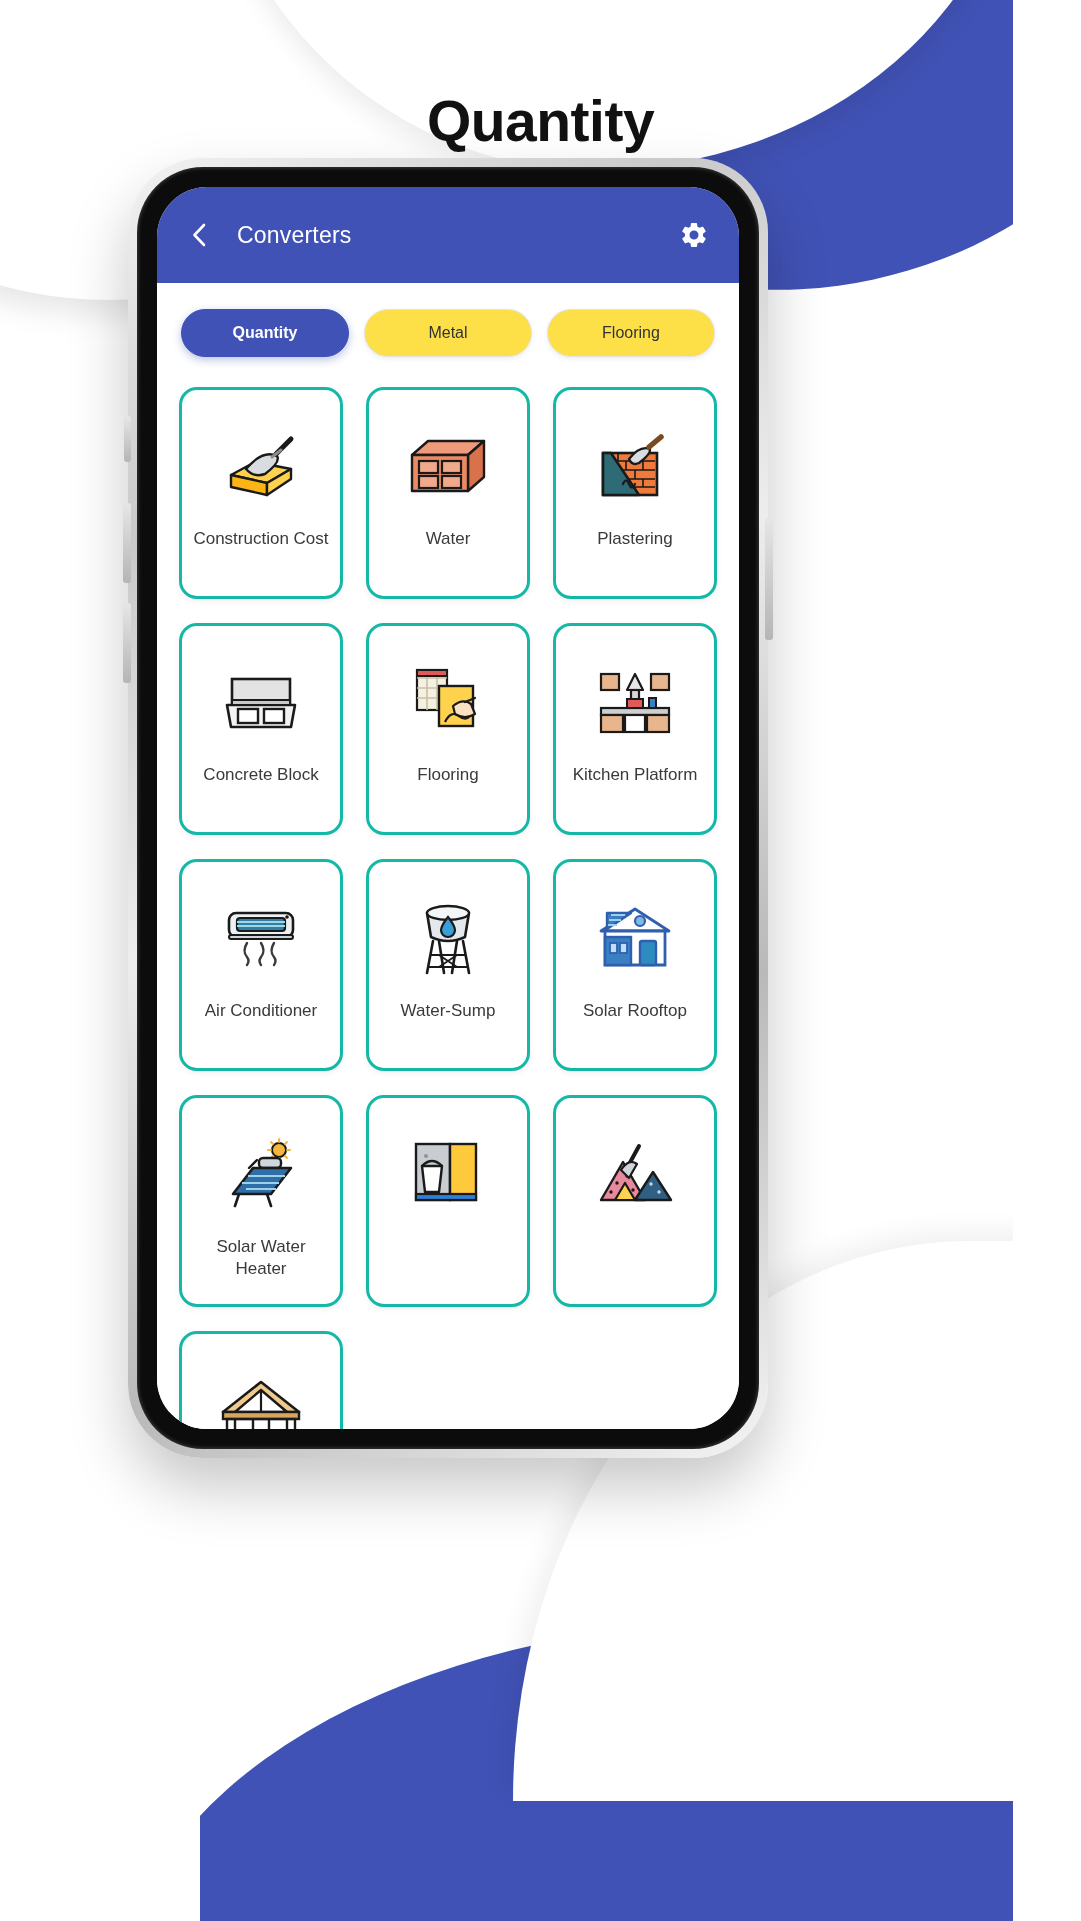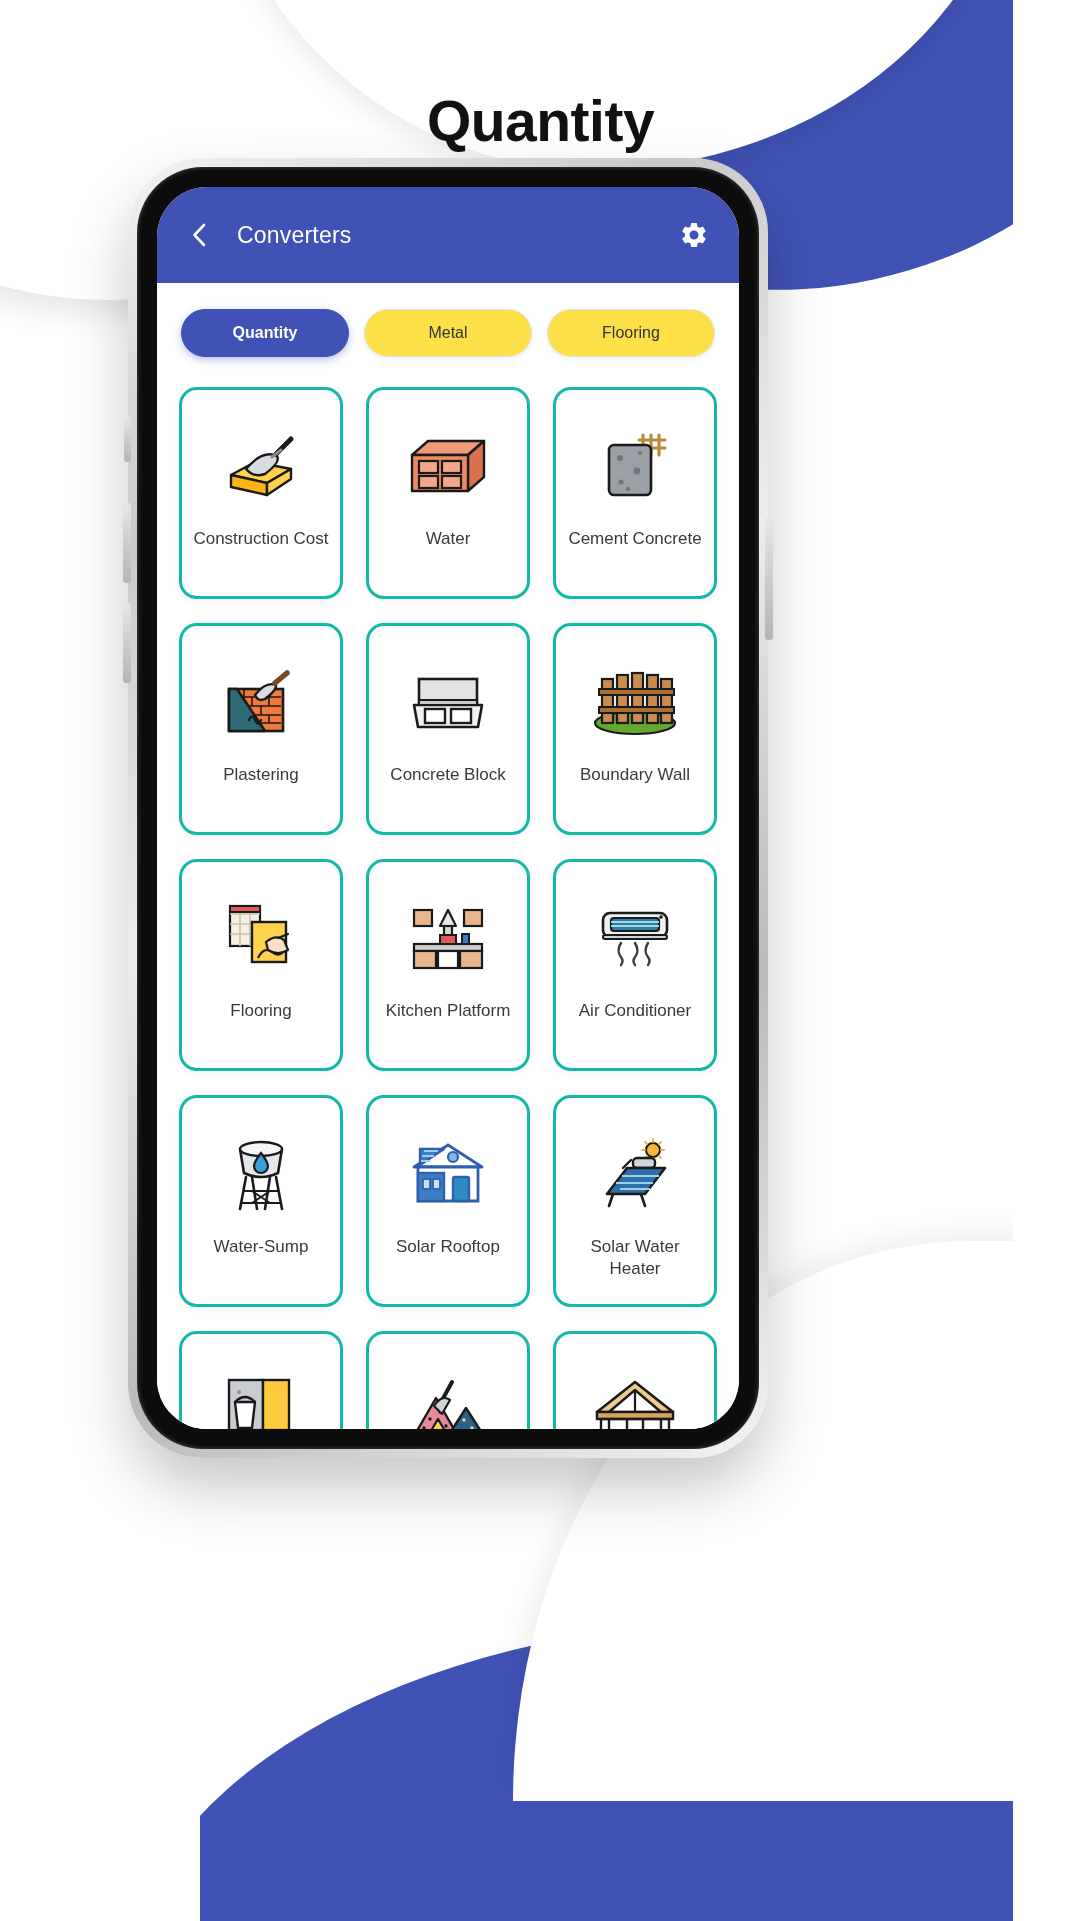--- a/index.html
+++ b/index.html
@@ -212,35 +212,20 @@
                   <rect x="6" y="22" width="56" height="36" fill="#ec8a63" stroke="#1a1a1a" stroke-width="2.4" stroke-linejoin="round"></rect>
                   <rect x="13" y="28" width="19" height="12" fill="#f0a98b" stroke="#1a1a1a" stroke-width="2.2"></rect>
                   <rect x="36" y="28" width="19" height="12" fill="#f0a98b" stroke="#1a1a1a" stroke-width="2.2"></rect>
                   <rect x="13" y="43" width="19" height="12" fill="#f0a98b" stroke="#1a1a1a" stroke-width="2.2"></rect>
                   <rect x="36" y="43" width="19" height="12" fill="#f0a98b" stroke="#1a1a1a" stroke-width="2.2"></rect>
                 </svg>
               </div>
               <div class="card-label">Water</div>
             </div>
 
-            <div class="card">
-              <div class="card-icon">
-                <svg width="72" height="78" viewBox="0 0 72 78">
-                  <path d="M44 8 L44 28 M52 8 L52 28 M60 8 L60 28" stroke="#b98a3c" stroke-width="3.2" stroke-linecap="round"></path>
-                  <path d="M40 13 L66 13 M40 21 L66 21" stroke="#b98a3c" stroke-width="3.2" stroke-linecap="round"></path>
-                  <rect x="10" y="18" width="42" height="50" rx="5" fill="#9aa0a6" stroke="#1a1a1a" stroke-width="2.6"></rect>
-                  <circle cx="21" cy="31" r="3" fill="#70767c"></circle>
-                  <circle cx="38" cy="44" r="3.4" fill="#70767c"></circle>
-                  <circle cx="22" cy="55" r="2.6" fill="#70767c"></circle>
-                  <circle cx="41" cy="26" r="2.2" fill="#70767c"></circle>
-                  <circle cx="29" cy="62" r="2.2" fill="#70767c"></circle>
-                </svg>
-              </div>
-              <div class="card-label">Cement Concrete</div>
-            </div>
 
             <div class="card">
               <div class="card-icon">
                 <svg width="80" height="74" viewBox="0 0 80 74">
                   <rect x="8" y="24" width="54" height="42" fill="#f07a3c" stroke="#1a1a1a" stroke-width="2.6"></rect>
                   <path d="M10 32 H60 M10 41 H60 M10 50 H60 M10 58 H60" stroke="#1a1a1a" stroke-width="1.6"></path>
                   <path d="M23 24 V32 M40 24 V32 M31 32 V41 M48 32 V41 M23 41 V50 M40 41 V50 M31 50 V58 M48 50 V58 M23 58 V66 M40 58 V66" stroke="#1a1a1a" stroke-width="1.6"></path>
                   <path d="M8 24 L8 66 L44 66 L16 24 Z" fill="#2d6b77" stroke="#1a1a1a" stroke-width="2.6" stroke-linejoin="round"></path>
                   <path d="M28 55 q3 -7 6 0 q3 7 6 0" fill="none" stroke="#1a1a1a" stroke-width="2.2" stroke-linecap="round"></path>
                   <path d="M34 30 Q45 16 55 20 Q56 25 44 34 Q37 37 34 30 Z" fill="#d9dde2" stroke="#1a1a1a" stroke-width="2.4" stroke-linejoin="round"></path>
@@ -256,37 +241,20 @@
                   <rect x="13" y="10" width="58" height="24" fill="#e3e3e3" stroke="#1a1a1a" stroke-width="2.6"></rect>
                   <path d="M8 36 H76 L72 58 H12 Z" fill="#f2f2f2" stroke="#1a1a1a" stroke-width="2.6" stroke-linejoin="round"></path>
                   <rect x="19" y="40" width="20" height="14" fill="#ffffff" stroke="#1a1a1a" stroke-width="2.4"></rect>
                   <rect x="45" y="40" width="20" height="14" fill="#ffffff" stroke="#1a1a1a" stroke-width="2.4"></rect>
                   <rect x="13" y="31" width="58" height="5" fill="#c9c9c9" stroke="#1a1a1a" stroke-width="2"></rect>
                 </svg>
               </div>
               <div class="card-label">Concrete Block</div>
             </div>
 
-            <div class="card">
-              <div class="card-icon">
-                <svg width="88" height="70" viewBox="0 0 88 70">
-                  <ellipse cx="44" cy="56" rx="40" ry="11" fill="#66a82f" stroke="#1a1a1a" stroke-width="2.2"></ellipse>
-                  <g stroke="#1a1a1a" stroke-width="2.2">
-                    <rect x="11" y="12" width="11" height="44" fill="#c98b4e"></rect>
-                    <rect x="26" y="8" width="11" height="48" fill="#c98b4e"></rect>
-                    <rect x="41" y="6" width="11" height="50" fill="#c98b4e"></rect>
-                    <rect x="56" y="8" width="11" height="48" fill="#c98b4e"></rect>
-                    <rect x="70" y="12" width="11" height="44" fill="#c98b4e"></rect>
-                  </g>
-                  <rect x="8" y="22" width="75" height="6" fill="#a86f38" stroke="#1a1a1a" stroke-width="2"></rect>
-                  <rect x="8" y="40" width="75" height="6" fill="#a86f38" stroke="#1a1a1a" stroke-width="2"></rect>
-                </svg>
-              </div>
-              <div class="card-label">Boundary Wall</div>
-            </div>
 
             <div class="card">
               <div class="card-icon">
                 <svg width="78" height="80" viewBox="0 0 78 80">
                   <rect x="8" y="8" width="30" height="40" fill="#f5f0e0" stroke="#1a1a1a" stroke-width="2.2"></rect>
                   <path d="M8 16 H38 M8 26 H38 M8 36 H38 M18 8 V48 M28 8 V48" stroke="#c8c0a8" stroke-width="1.6"></path>
                   <rect x="8" y="8" width="30" height="6" fill="#e05a5a" stroke="#1a1a1a" stroke-width="2"></rect>
                   <rect x="30" y="24" width="34" height="40" fill="#ffd24d" stroke="#1a1a1a" stroke-width="2.4"></rect>
                   <path d="M36 60 q6 -12 14 -6 q8 6 12 -2" fill="none" stroke="#1a1a1a" stroke-width="2.2"></path>
                   <path d="M44 44 q10 -8 18 -2 l4 10 q-10 6 -20 0 z" fill="#fbe0c4" stroke="#1a1a1a" stroke-width="2.2" stroke-linejoin="round"></path>

